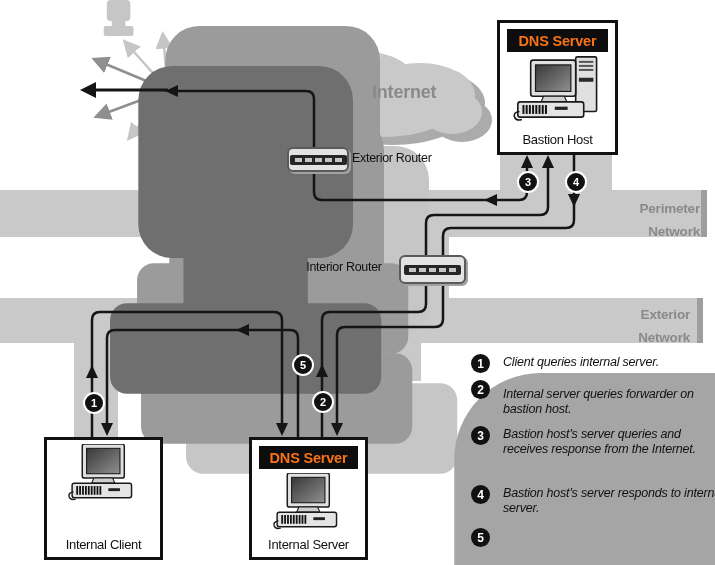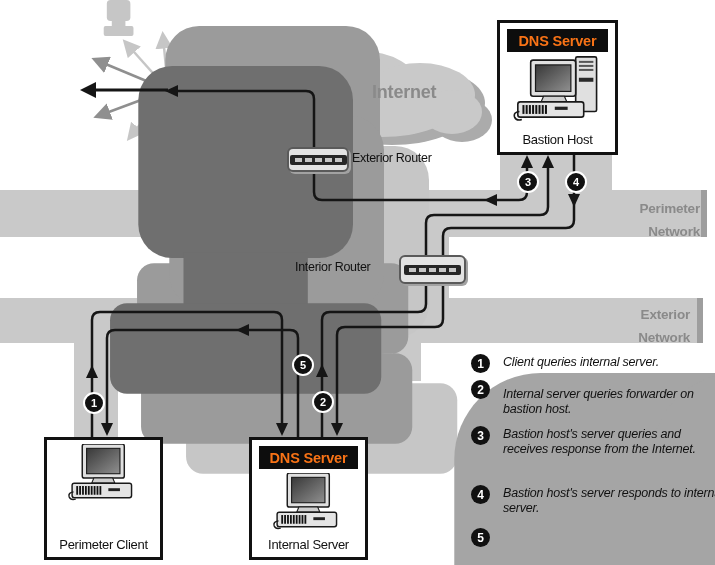--- a/index.html
+++ b/index.html
@@ -181,21 +181,21 @@
 
   <div class="router" style="left:399px;top:255px;width:63px;height:25px;">
     <div class="router-inner">
         <span></span>
         <span></span>
         <span></span>
         <span></span>
         <span></span>
       </div>
   </div>
-  <div class="router-label" style="left:295px;top:260px;width:98px;text-align:left;">Interior Router</div>
+  <div class="router-label" style="left:295px;top:260px;width:98px;text-align:center;">Interior Router</div>
 
   <div class="hostbox" style="left:497px;top:20px;width:115px;height:129px;">
     <div class="titlebar">DNS Server</div>
     <div class="iconwrap">
       <svg width="90" height="66" viewBox="0 0 112 80">
         <rect x="78" y="0" width="26" height="68" rx="2" fill="#e0e0e0" stroke="#1a1a1a" stroke-width="2"></rect>
         <g fill="#555">
             <rect x="82" y="5" width="18" height="2.5"></rect>
             <rect x="82" y="10" width="18" height="2.5"></rect>
             <rect x="82" y="15" width="18" height="2.5"></rect>
@@ -237,21 +237,21 @@
             <line x1="29" y1="58" x2="29" y2="70"></line>
             <line x1="33" y1="58" x2="33" y2="70"></line>
             <line x1="37" y1="58" x2="37" y2="70"></line>
             <line x1="41" y1="58" x2="41" y2="70"></line>
             <line x1="45" y1="58" x2="45" y2="70"></line>
           </g>
         <rect x="56" y="61" width="16" height="4" fill="#222"></rect>
         <path d="M8,66 q-8,1 -6,7 q2,5 9,3" fill="none" stroke="#1a1a1a" stroke-width="2"></path>
       </svg>
     </div>
-    <div class="hostlabel">Perimeter Client</div>
+    <div class="hostlabel">Internal Client</div>
   </div>
 
   <div class="hostbox" style="left:249px;top:437px;width:113px;height:117px;">
     <div class="titlebar">DNS Server</div>
     <div class="iconwrap">
       <svg width="80" height="58" viewBox="0 0 100 80">
         <rect x="20" y="0" width="58" height="47" rx="3" fill="#e0e0e0" stroke="#1a1a1a" stroke-width="2"></rect>
         <rect x="26" y="6" width="46" height="35" fill="url(#scr)" stroke="#1a1a1a" stroke-width="1.5"></rect>
         <path d="M36,47 h26 l3,7 h-32 z" fill="#cfcfcf" stroke="#1a1a1a" stroke-width="1.5"></path>
         <rect x="6" y="54" width="82" height="20" rx="3" fill="#e4e4e4" stroke="#1a1a1a" stroke-width="2"></rect>

